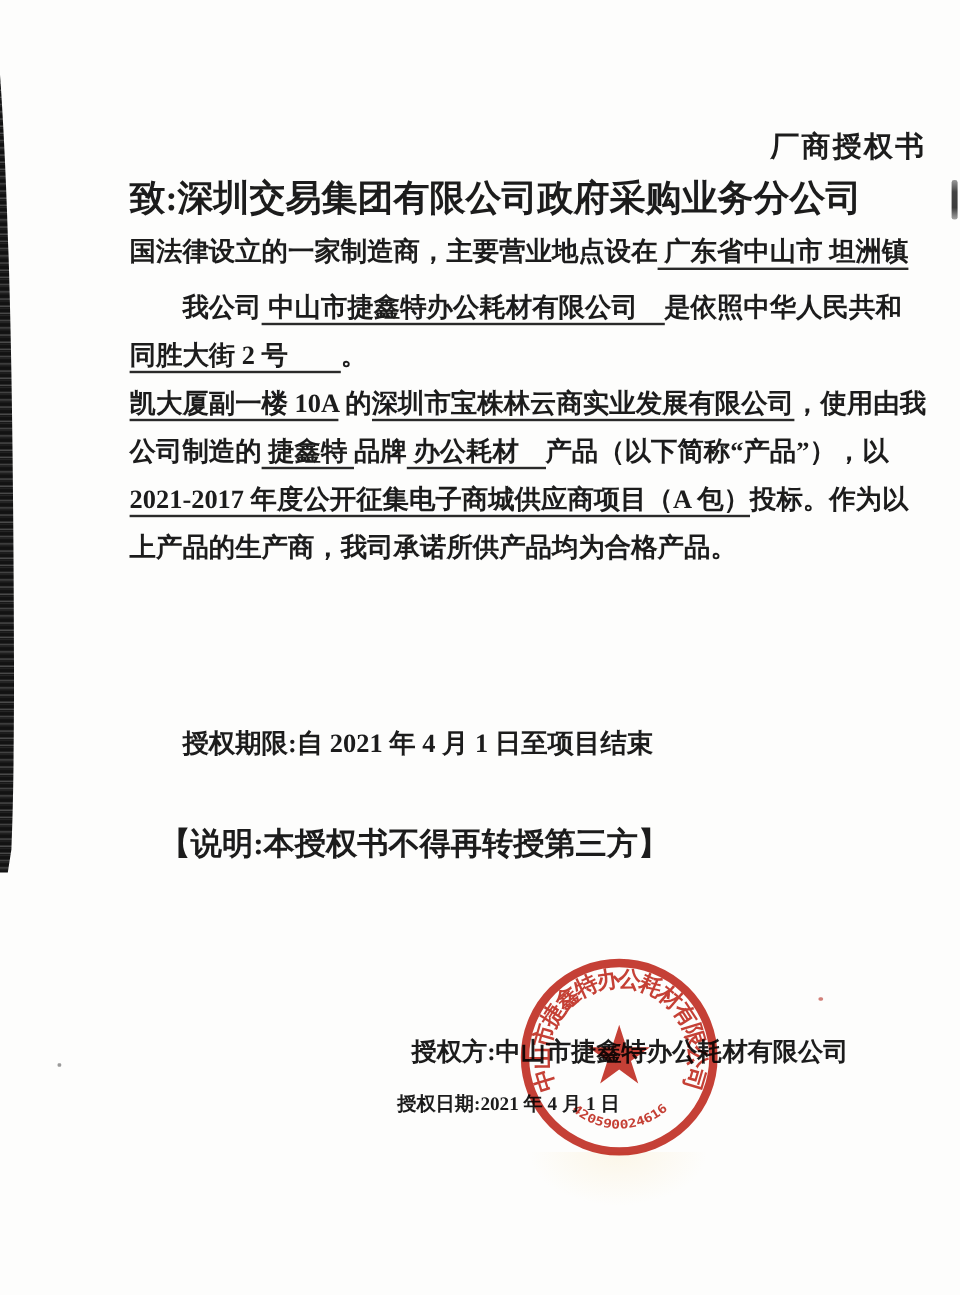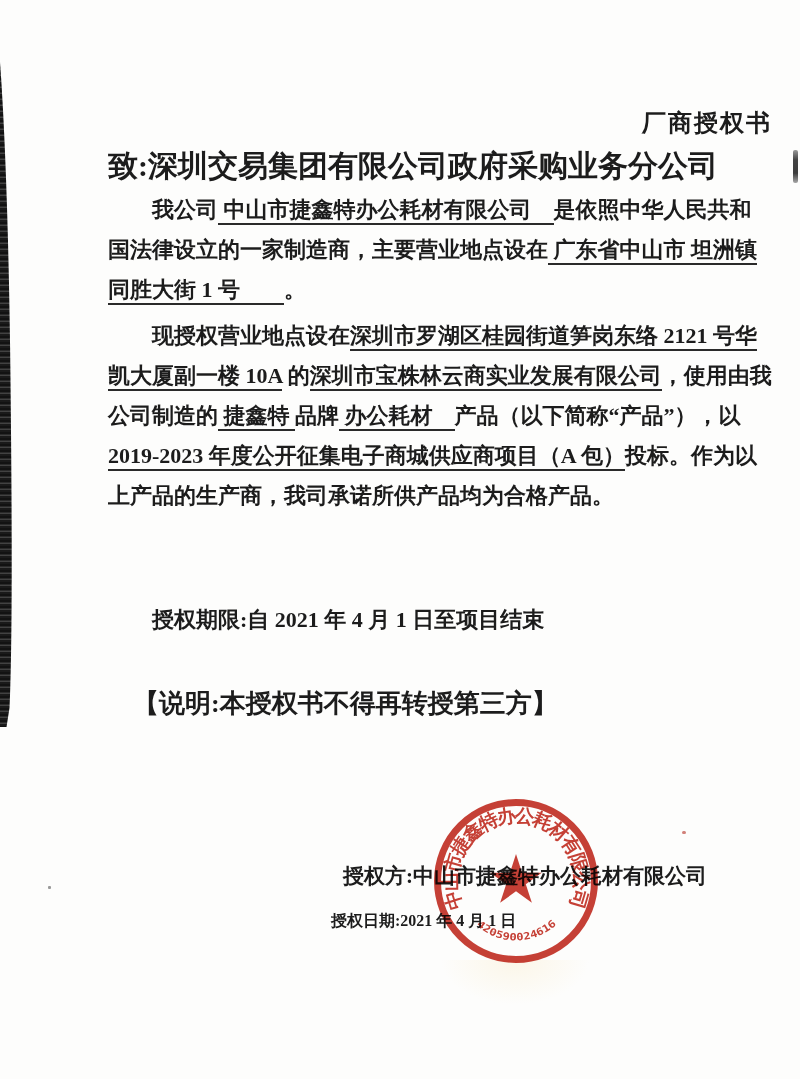--- a/index.html
+++ b/index.html
@@ -89,27 +89,26 @@
 
   <div class="right-smudge"></div>
   <div class="gray-dot"></div>
   <div class="red-speck"></div>
   <div class="stamp-bleed"></div>
 
   <div class="title">厂商授权书</div>
   <div class="addressee">致:深圳交易集团有限公司政府采购业务分公司</div>
 
   <div class="body-lines">
+      <div class="line"><span>国法律设立的一家制造商，主要营业地点设在</span><span class="u"> 广东省中山市 坦洲镇</span></div>
       <div class="line indent"><span>我公司</span><span class="u"> 中山市捷鑫特办公耗材有限公司　</span><span>是依照中华人民共和</span></div>
-      <div class="line"><span>国法律设立的一家制造商，主要营业地点设在</span><span class="u"> 广东省中山市 坦洲镇</span></div>
-      <div class="line"><span class="u">同胜大街 1 号　　</span><span>。</span></div>
-      <div class="line indent"><span>现授权营业地点设在</span><span class="u">深圳市罗湖区桂园街道笋岗东络 2121 号华</span></div>
+      <div class="line"><span class="u">同胜大街 2 号　　</span><span>。</span></div>
       <div class="line"><span class="u">凯大厦副一楼 10A</span><span> 的</span><span class="u">深圳市宝株林云商实业发展有限公司</span><span>，使用由我</span></div>
       <div class="line"><span>公司制造的</span><span class="u"> 捷鑫特 </span><span>品牌</span><span class="u"> 办公耗材　</span><span>产品（以下简称“产品”），以</span></div>
-      <div class="line"><span class="u">2019-2023 年度公开征集电子商城供应商项目（A 包）</span><span>投标。作为以</span></div>
+      <div class="line"><span class="u">2021-2017 年度公开征集电子商城供应商项目（A 包）</span><span>投标。作为以</span></div>
       <div class="line"><span>上产品的生产商，我司承诺所供产品均为合格产品。</span></div>
     </div>
 
   <div class="term-line">授权期限:自 2021 年 4 月 1 日至项目结束</div>
   <div class="note-line">【说明:本授权书不得再转授第三方】</div>
 
   <div class="sig-party">授权方:中山市捷鑫特办公耗材有限公司</div>
   <div class="sig-date">授权日期:2021 年 4 月 1 日</div>
 
   <svg class="stamp" viewBox="-100 -100 200 200">

